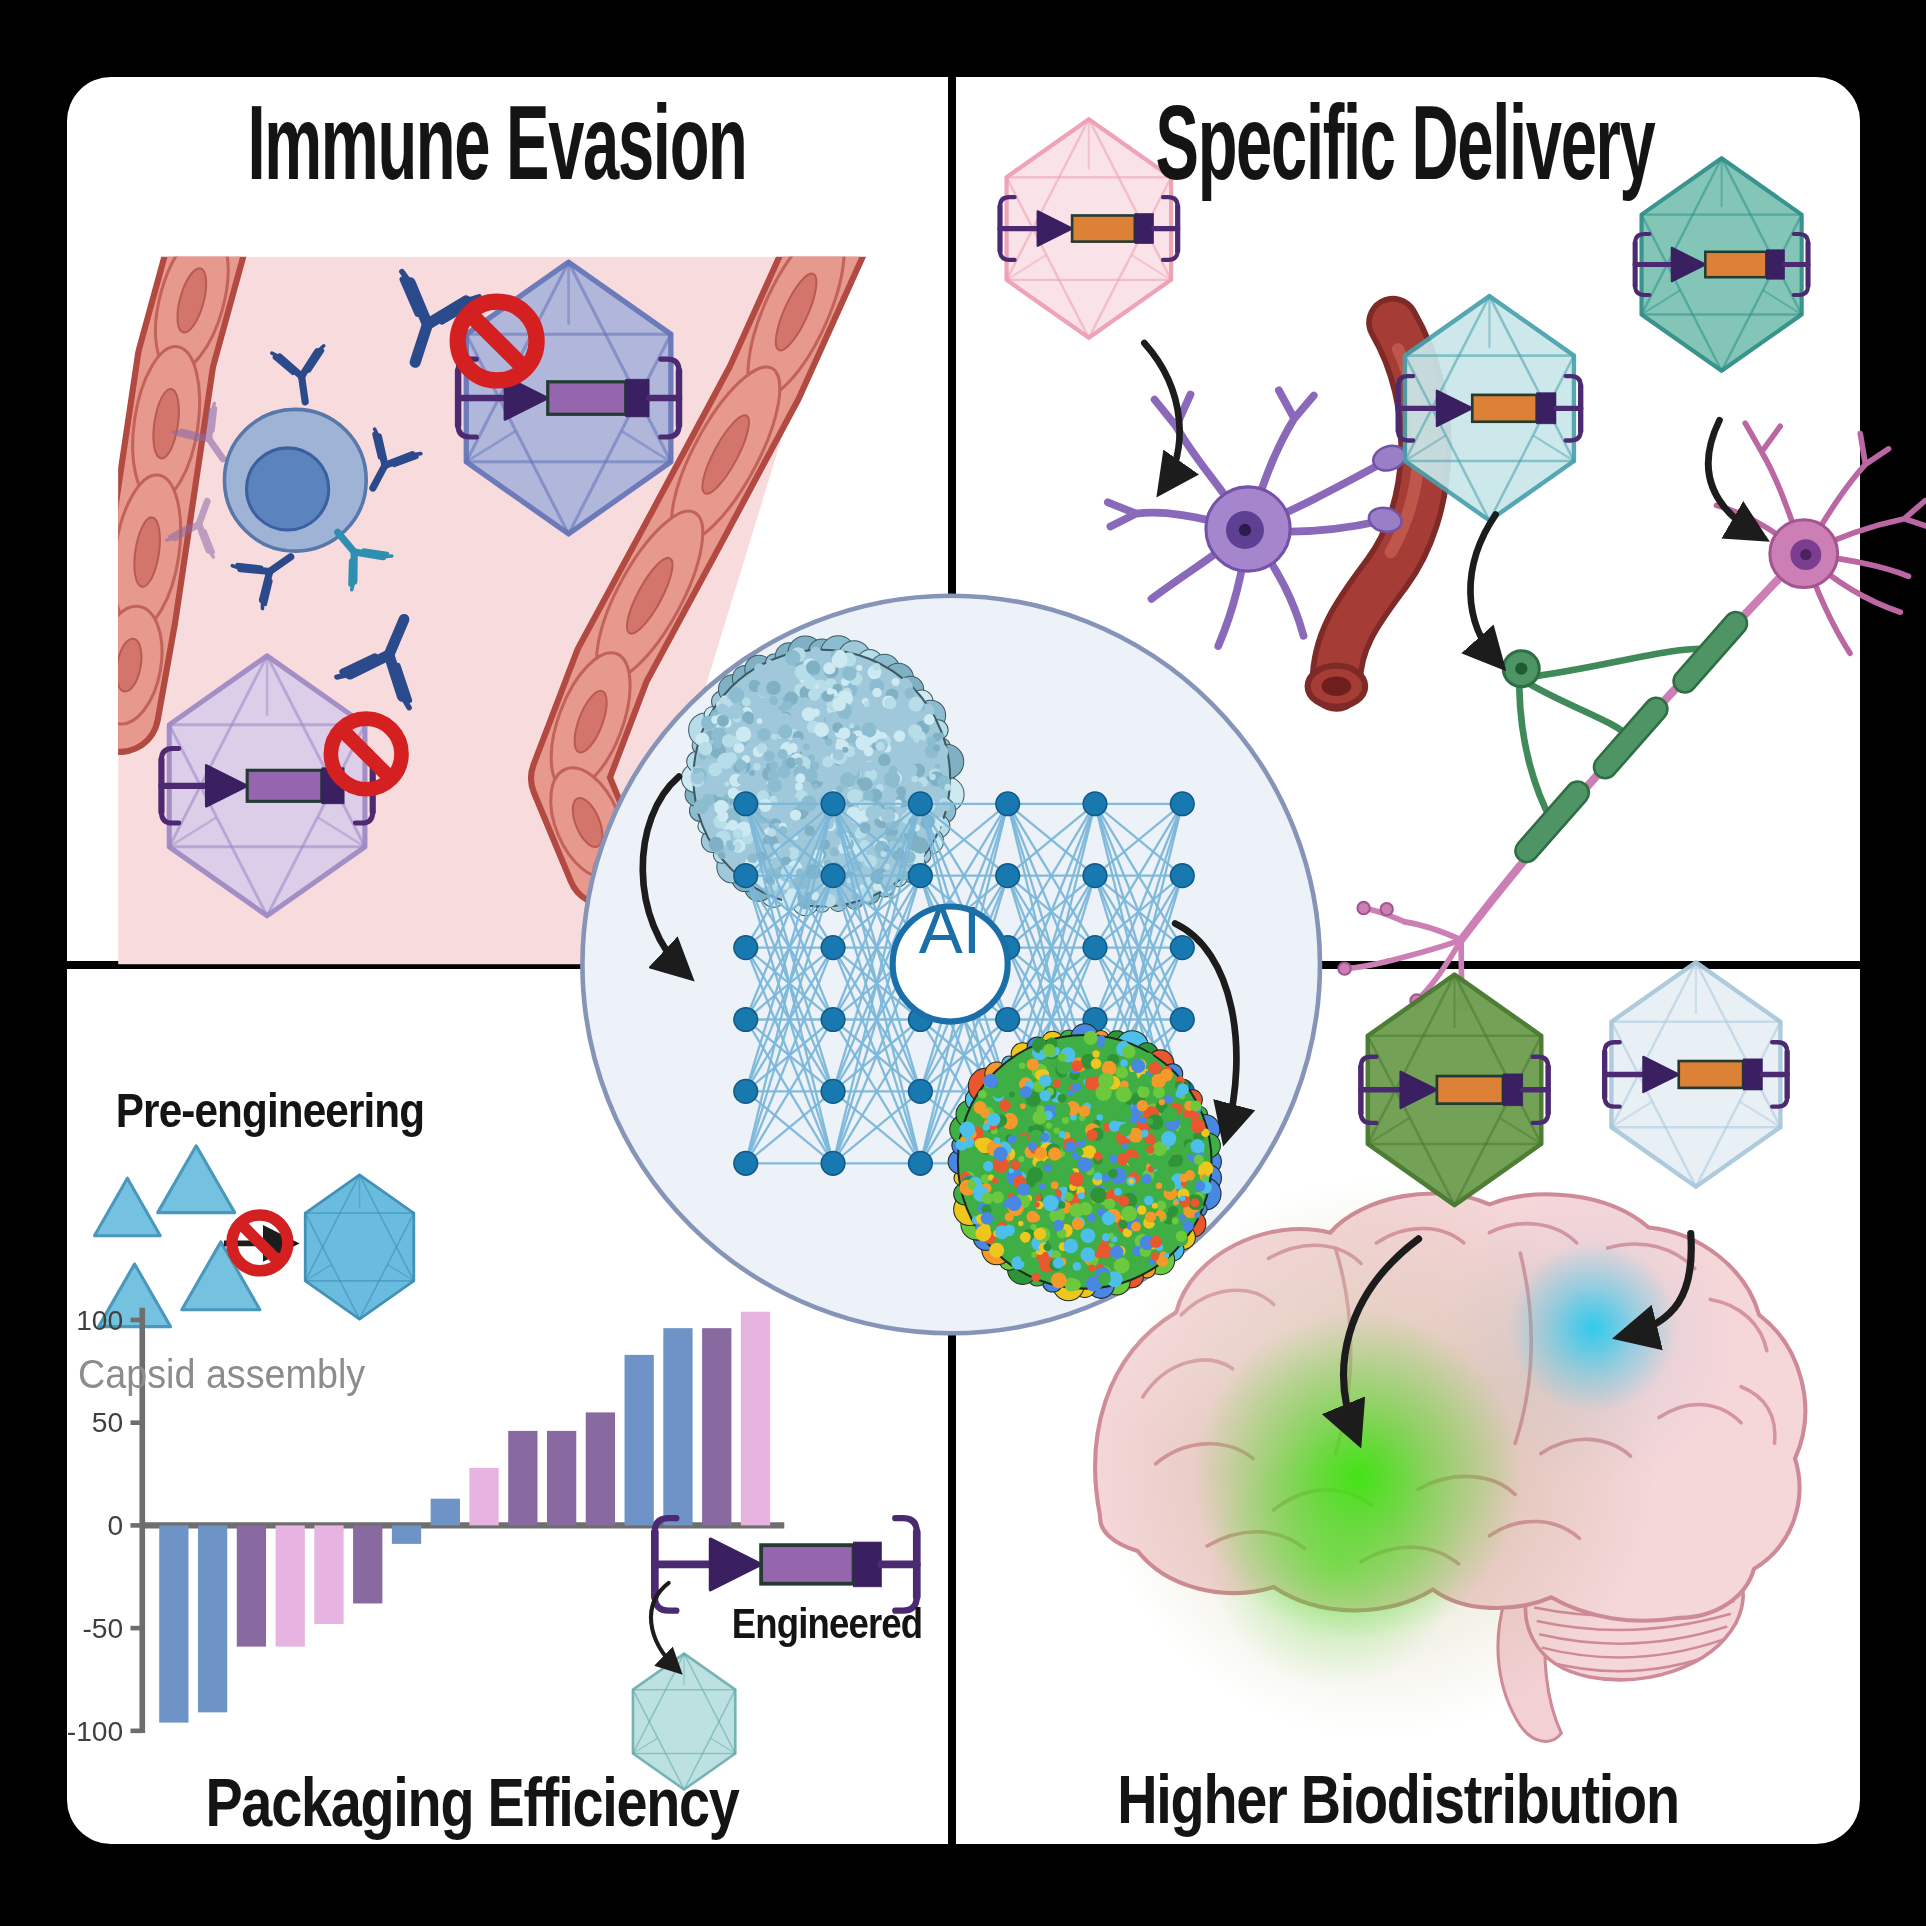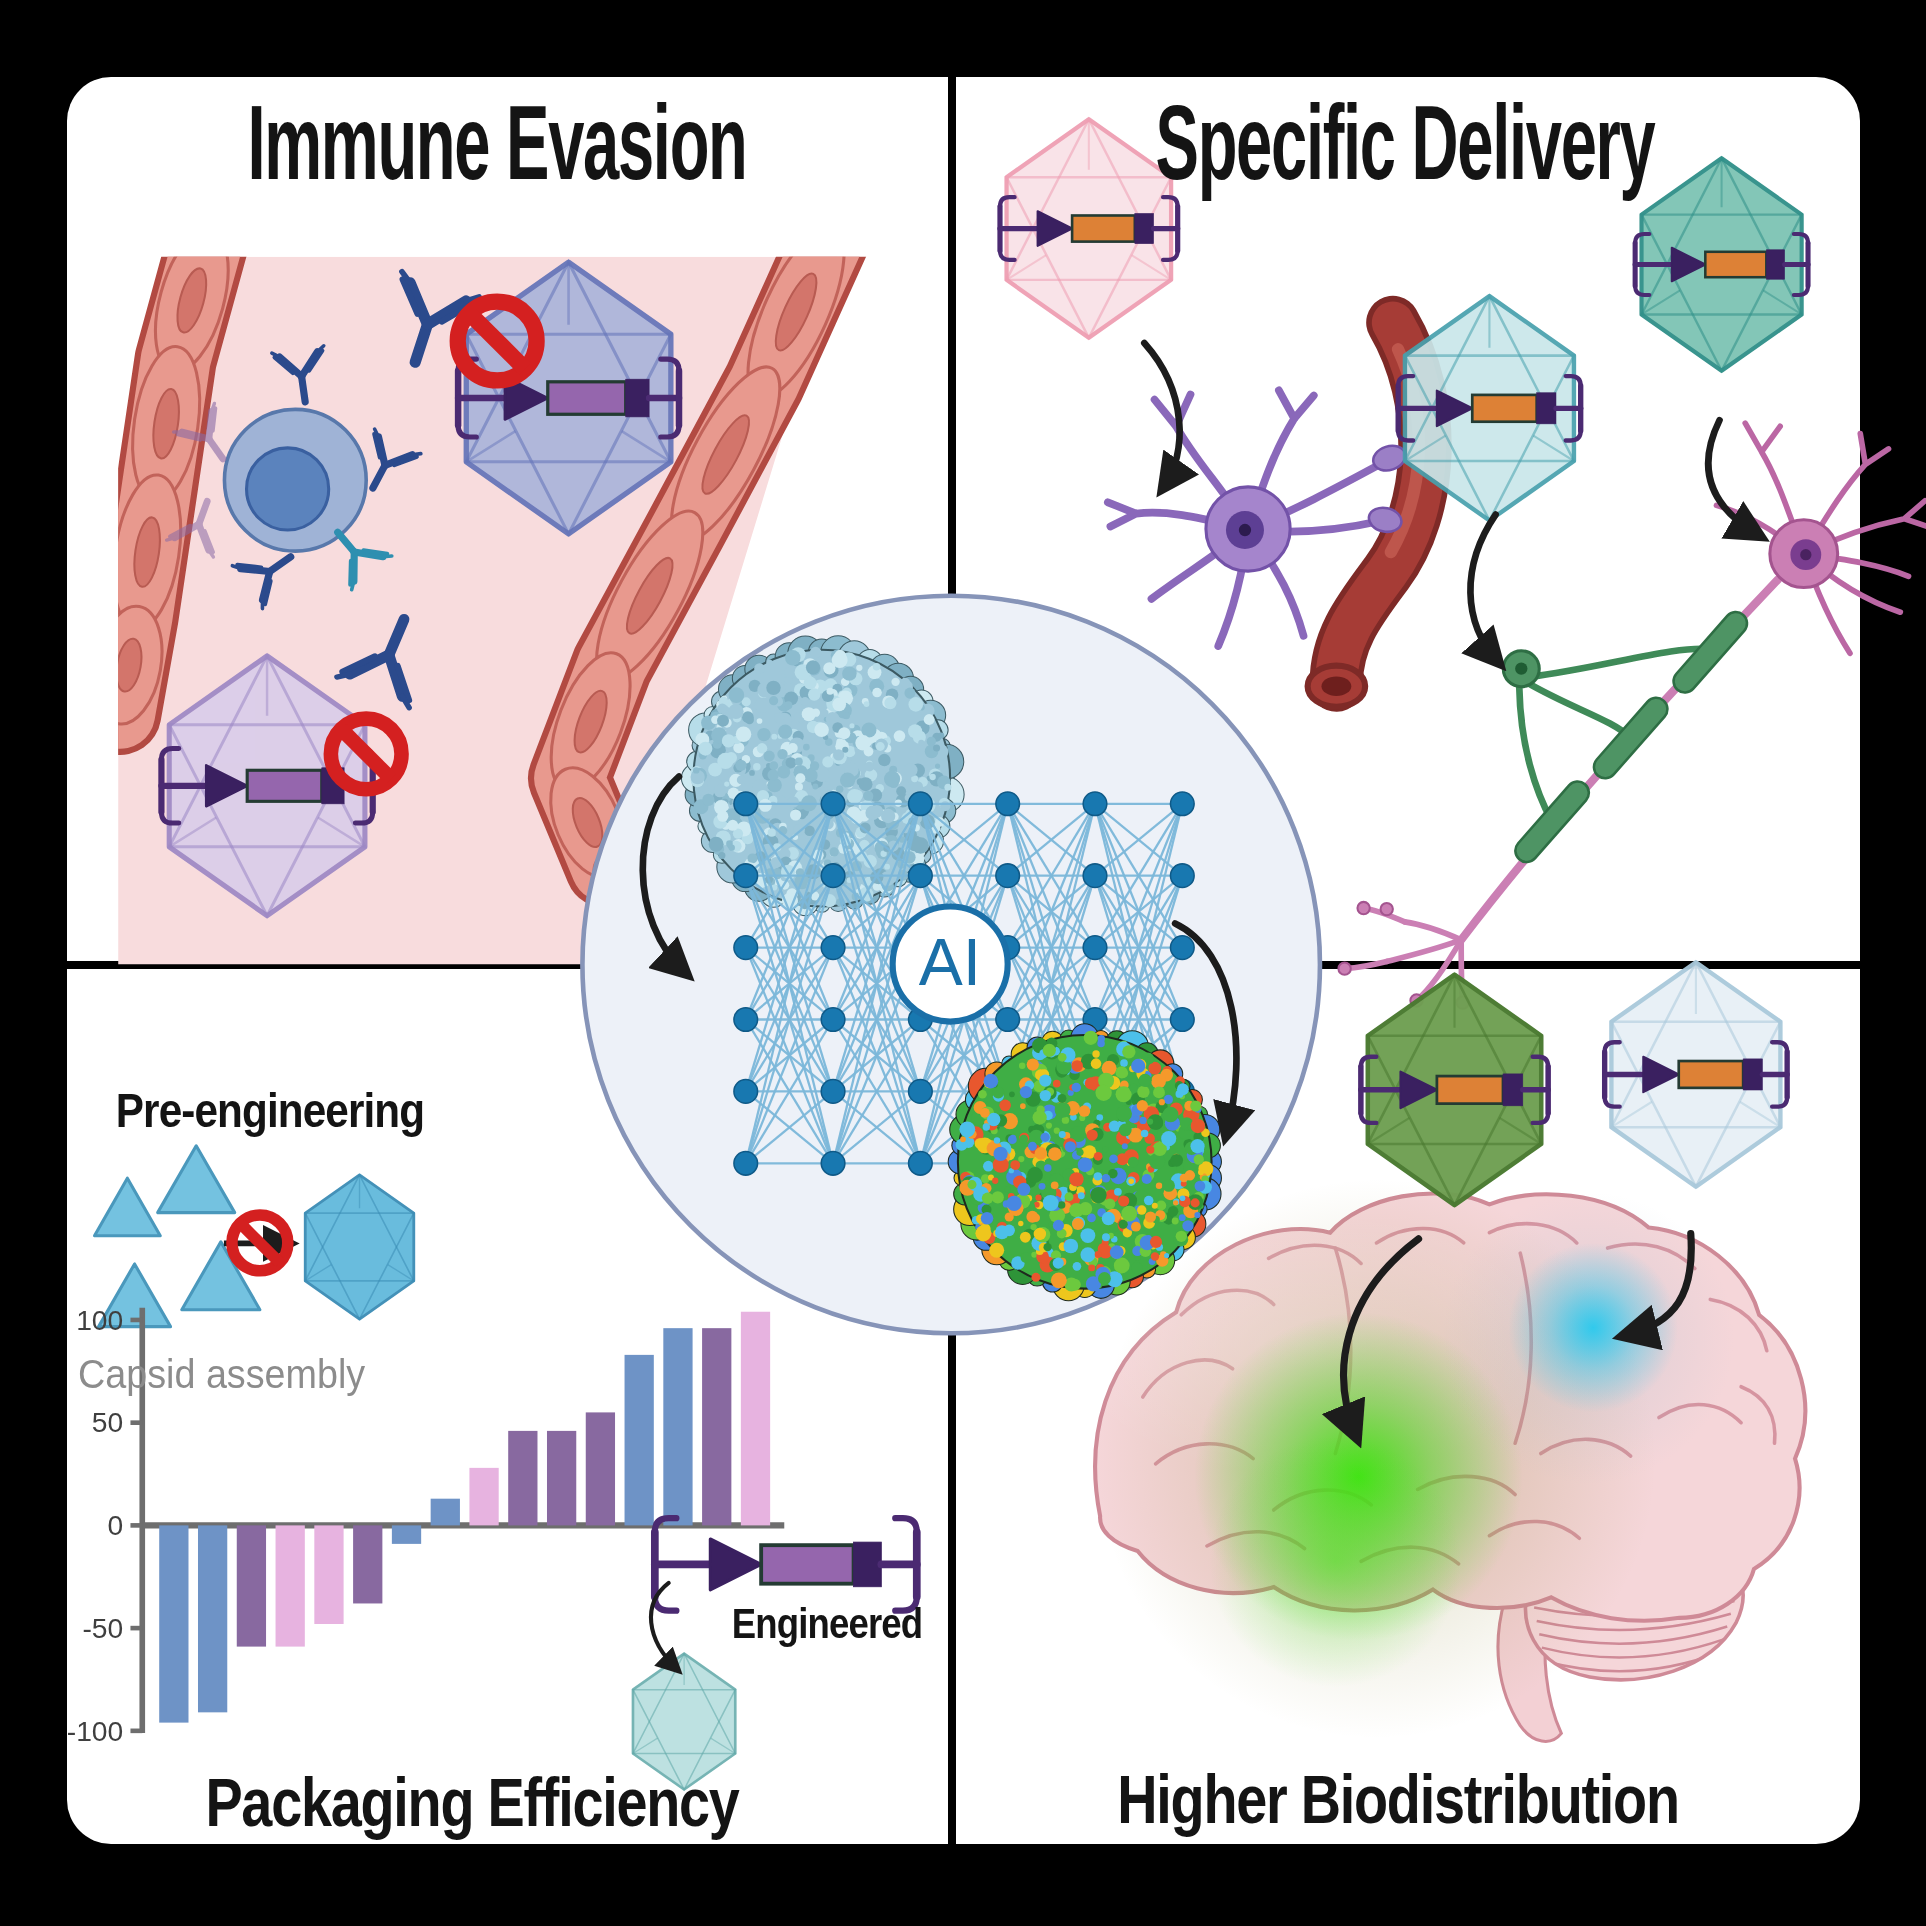--- a/index.html
+++ b/index.html
@@ -1890,14 +1890,14 @@
     </g>
 </svg>
 
 <div class="txt title-top" style="left:497px;top:143px;">Immune Evasion</div>
 <div class="txt title-top" style="left:1405px;top:143px;">Specific Delivery</div>
 <div class="txt title-bot" style="left:472px;top:1802px;">Packaging Efficiency</div>
 <div class="txt title-bot" style="left:1398px;top:1799px;">Higher Biodistribution</div>
 <div class="txt lbl-bold" style="left:270px;top:1110px;">Pre-engineering</div>
 <div class="txt lbl-gray" style="left:78px;top:1351px;">Capsid assembly</div>
 <div class="txt lbl-eng" style="left:827px;top:1623px;">Engineered</div>
-<div class="txt" id="ai-label" style="left:950px;top:964px;position:absolute;">AI</div>
+<div class="txt" id="ai-label" style="left:950px;top:932px;position:absolute;">AI</div>
 
 
 </body></html>

